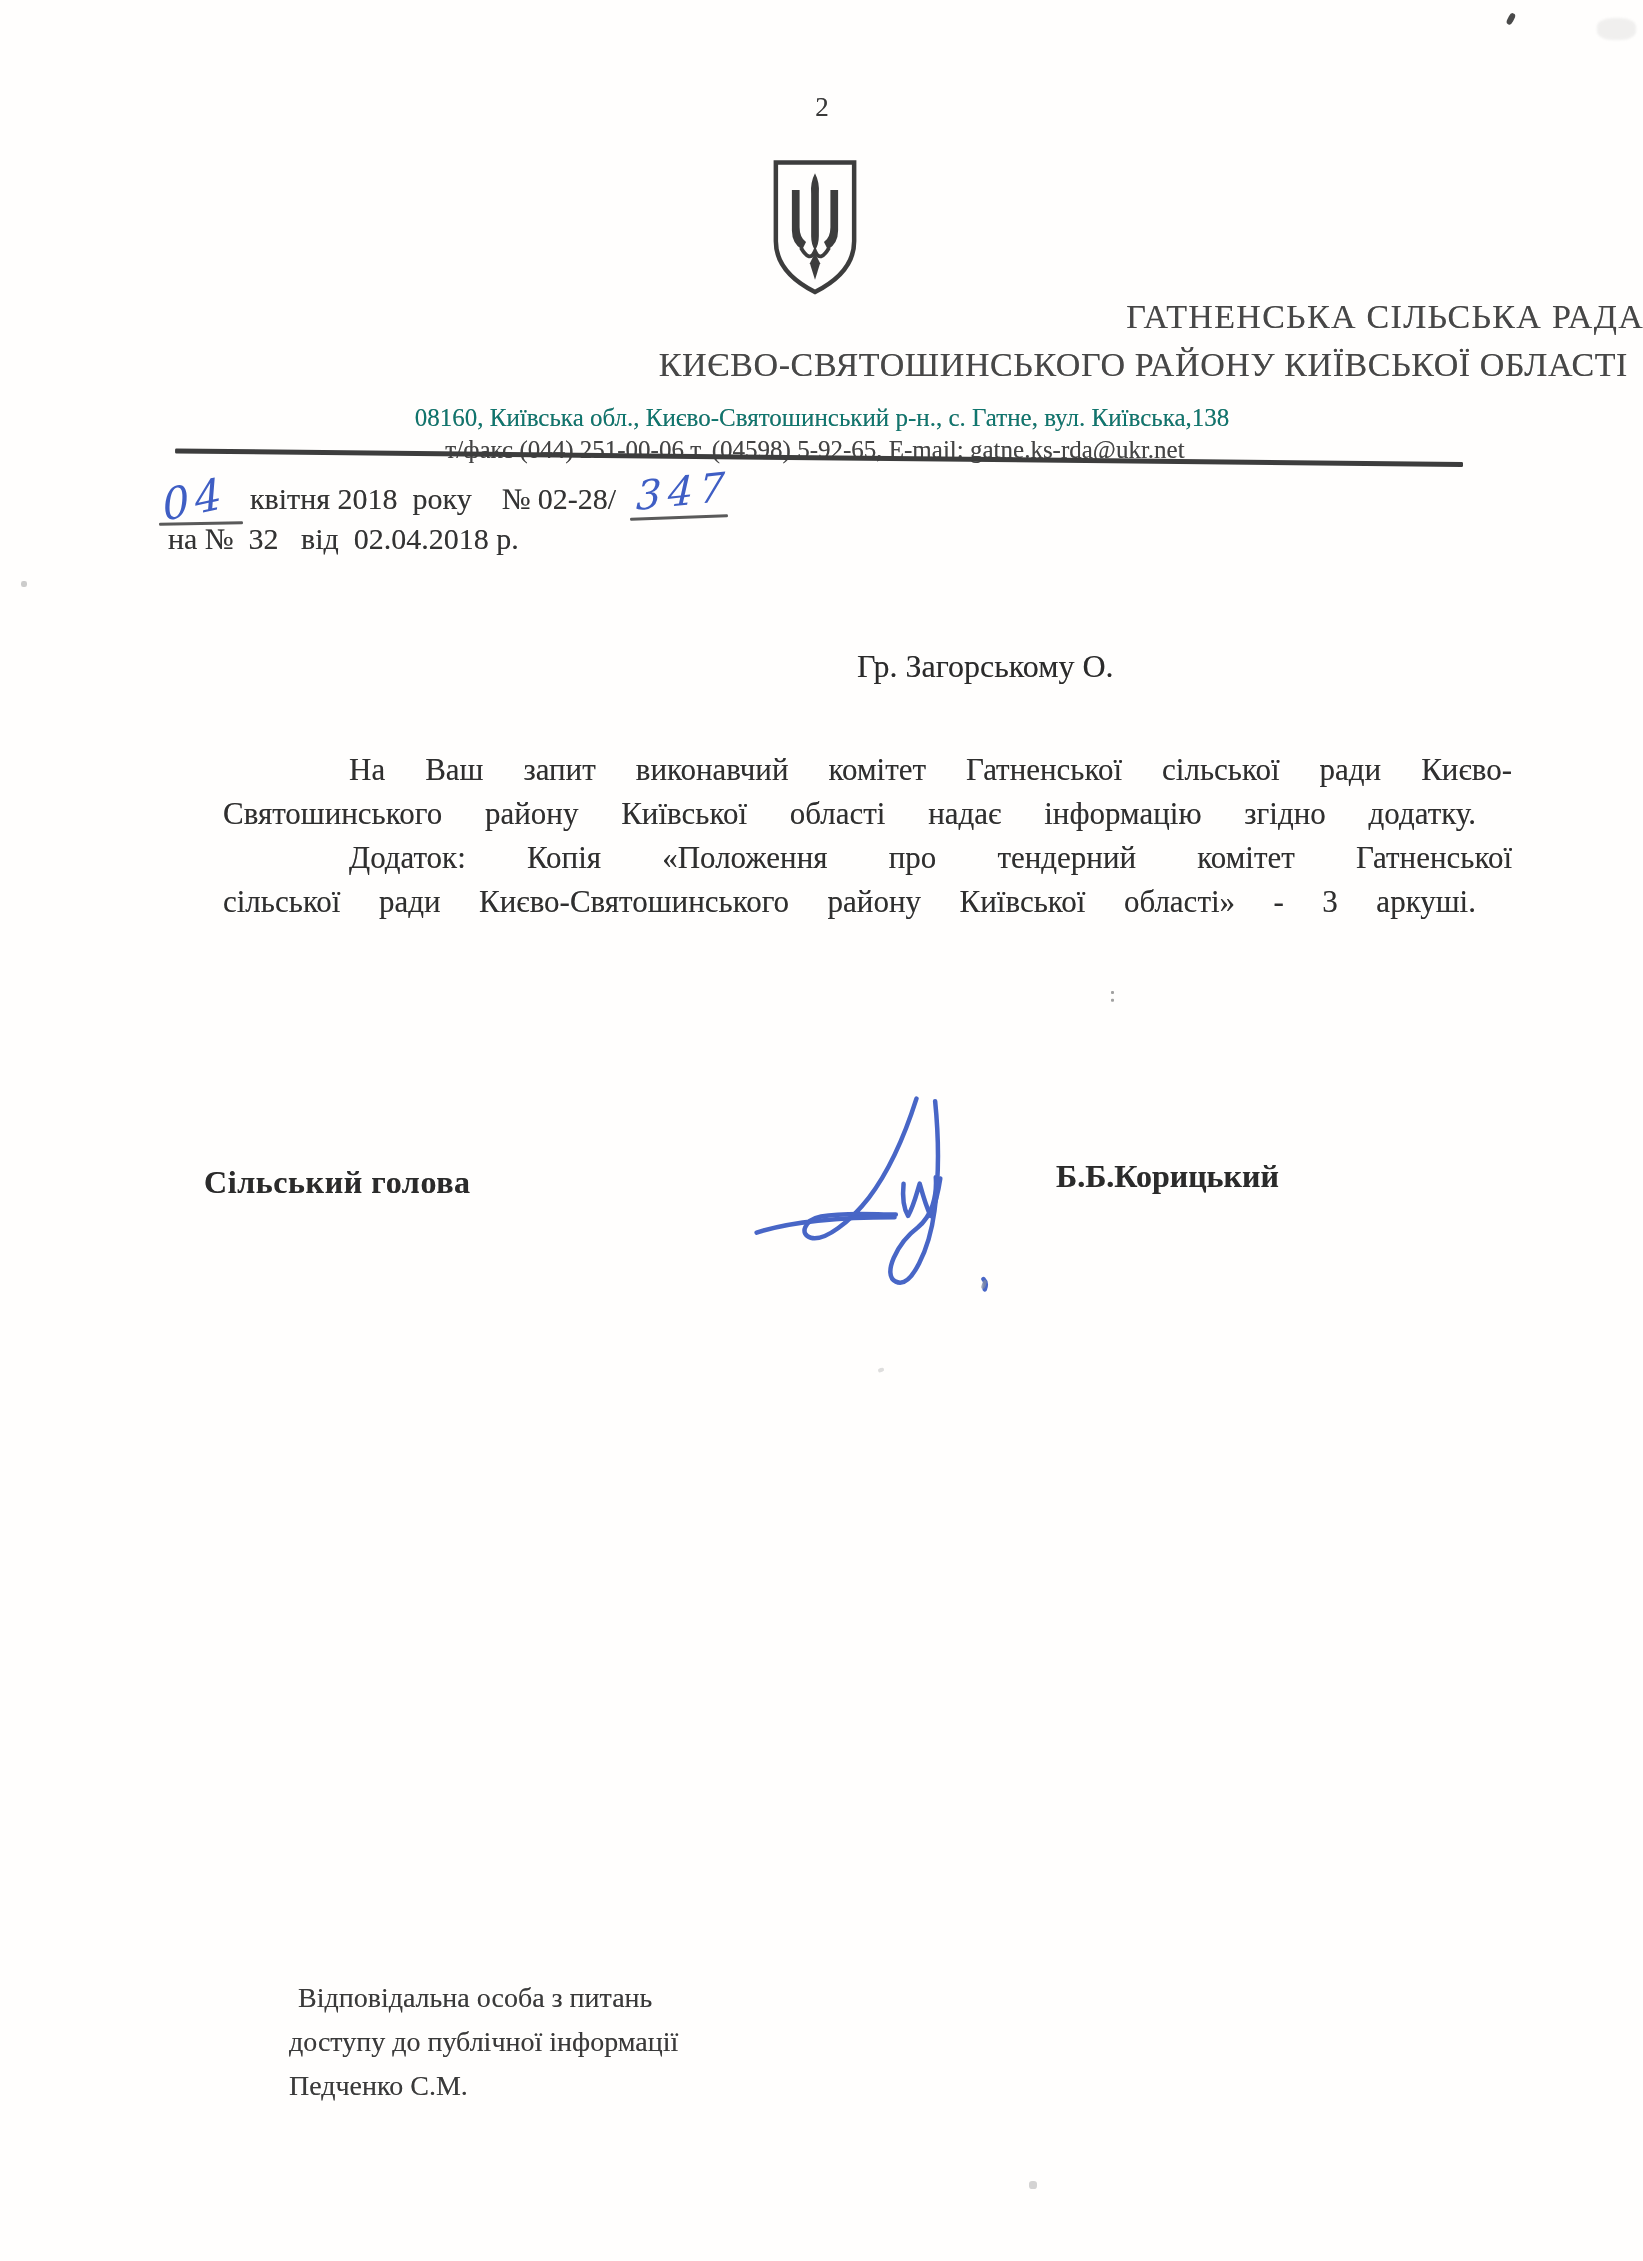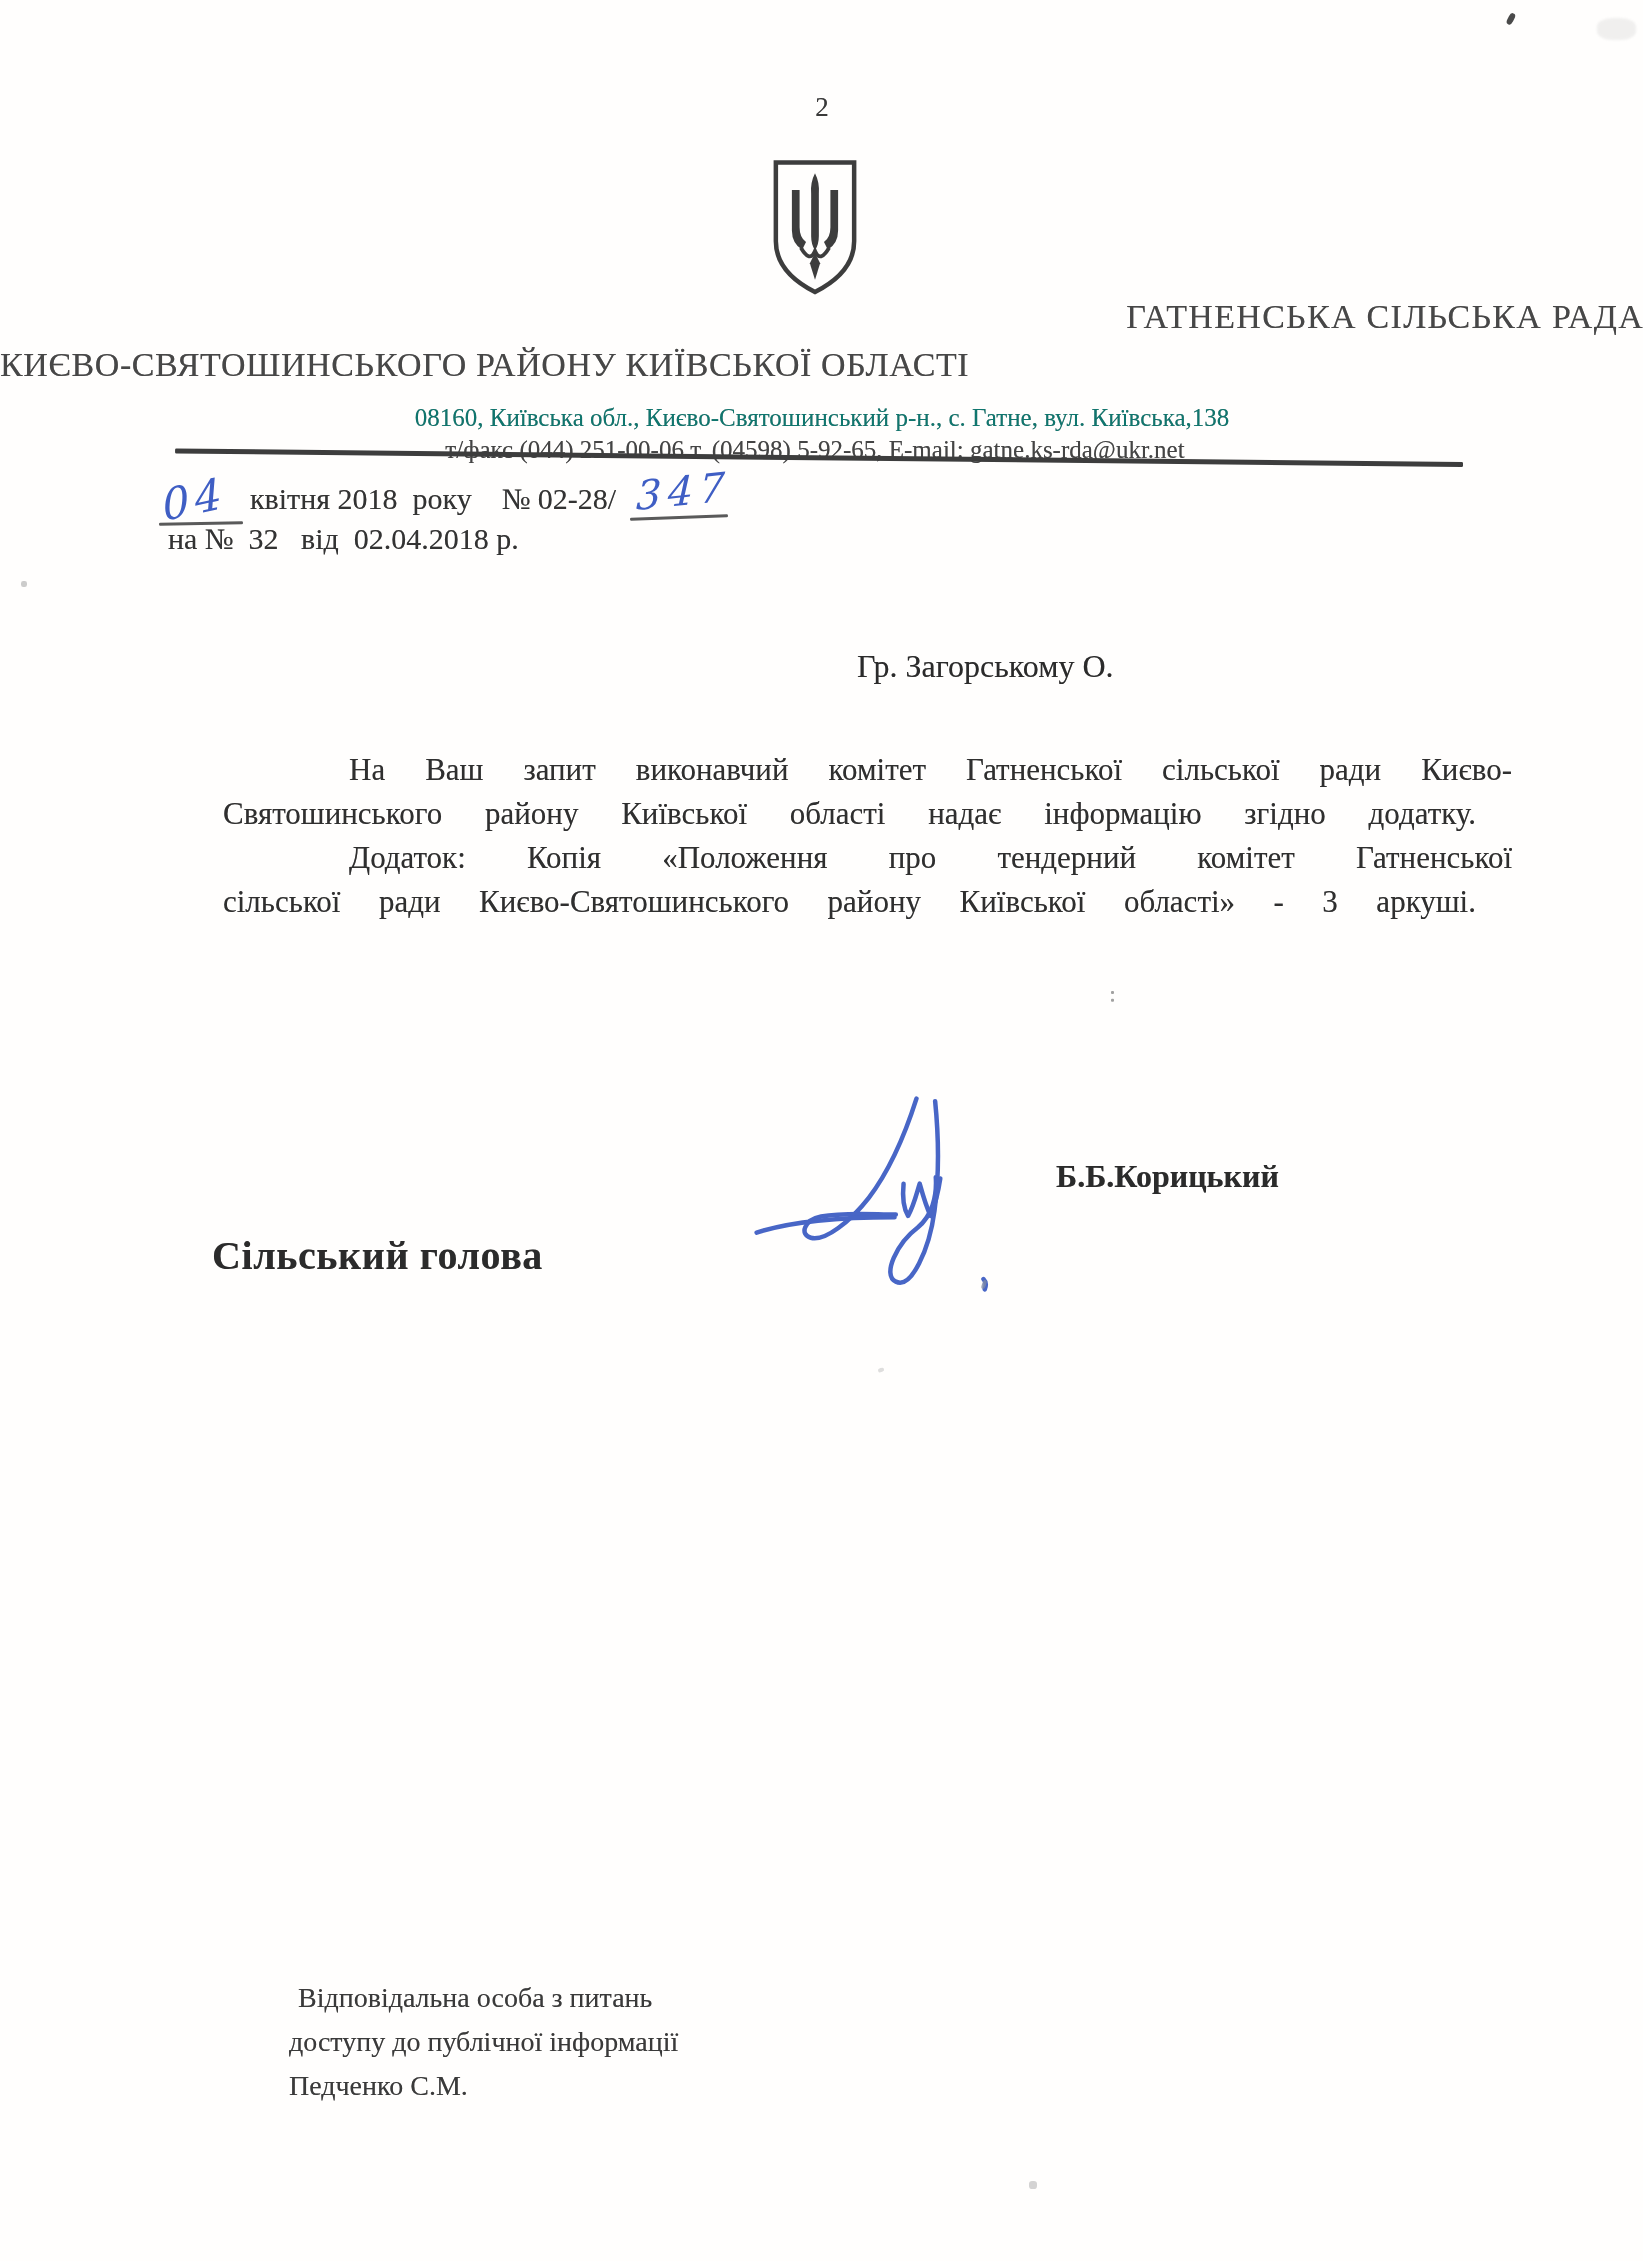--- a/index.html
+++ b/index.html
@@ -13,21 +13,21 @@
   }
   .abs{position:absolute;}
   .scan{text-shadow:0 0 0.6px rgba(80,80,80,.55);}
   .pre{white-space:pre;}
 
   .page-number{left:0;right:0;top:92px;text-align:center;font-size:27px;color:#3a3a3a;}
 
   .emblem{left:772px;top:159px;width:86px;height:139px;}
 
   .org-name{left:0;right:0;top:298px;text-align:right;font-size:34px;letter-spacing:1.3px;color:#474747;}
-  .org-region{left:0;right:0;top:346px;text-align:left;font-size:34px;letter-spacing:0.6px;color:#474747;}
+  .org-region{left:0;right:16px;top:346px;text-align:right;font-size:34px;letter-spacing:0.6px;color:#474747;}
   .address{left:0;right:0;top:404px;text-align:center;font-size:25px;color:#0f766e;}
   .contacts{left:0;right:14px;top:436px;text-align:center;font-size:25px;color:#444444;}
 
   .rule{left:175px;top:462px;width:1288px;height:5.2px;background:#3d3d3d;
         transform:rotate(0.6deg);transform-origin:100% 50%;border-radius:1.3px;}
 
   .hw{font-style:italic;color:#3f5ec4;font-family:"DejaVu Serif",serif;text-shadow:none;}
   .hw-day{left:162px;top:474px;font-size:43px;transform:rotate(-12deg) skewX(-6deg);letter-spacing:5.2px;}
   .hw-num{left:636px;top:468px;font-size:40px;transform:rotate(-6deg) skewX(-8deg);letter-spacing:6.4px;}
   .hw-underline{height:2.6px;background:#5a5a5a;border-radius:1.3px;}
@@ -36,21 +36,21 @@
 
   .ref-printed{left:250px;top:482px;font-size:30px;color:#333333;}
   .reply-line{left:168px;top:522px;font-size:30px;color:#333333;}
 
   .recipient{left:857px;top:648px;font-size:32px;font-weight:normal;color:#2b2b2b;}
 
   .body-block{left:187px;top:748px;width:1289px;font-size:31px;line-height:44px;color:#2f2f2f;}
   .body-line{text-align:justify;text-align-last:justify;margin-left:36px;}
   .indent{padding-left:126px;width:1163px;}
 
-  .sig-title{left:204px;top:1232px;font-size:40px;font-weight:bold;color:#2b2b2b;letter-spacing:0.6px;margin-left:8px;}
+  .sig-title{left:204px;top:1164px;font-size:32px;font-weight:bold;color:#2b2b2b;letter-spacing:0.6px;}
   .sig-name{left:1056px;top:1158px;font-size:32px;font-weight:bold;color:#2b2b2b;}
   .signature{left:741px;top:1087px;width:271px;height:232px;}
 
   .footer-block{left:289px;top:1976px;font-size:28px;line-height:44px;color:#3a3a3a;}
   .footer-line1{padding-left:9px;}
 
   
   .speck{position:absolute;border-radius:40%;}
   .sp-apostrophe{left:1508px;top:13px;width:6.4px;height:11.6px;background:#4a4a4a;transform:rotate(28deg);}
   .sp-smudge{left:1597px;top:18px;width:39px;height:22px;background:#9a9a9a;opacity:.14;filter:blur(1.3px);}

